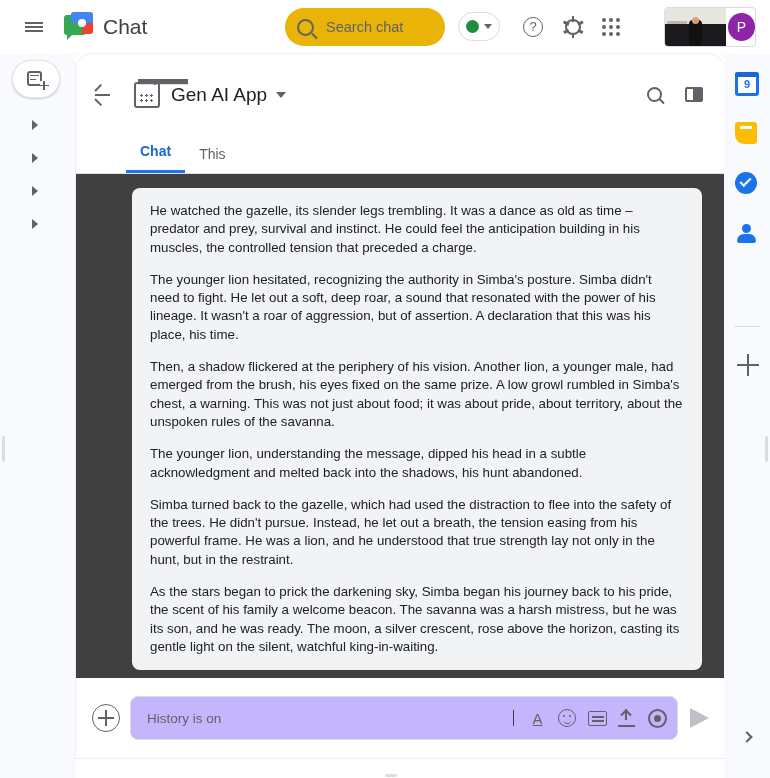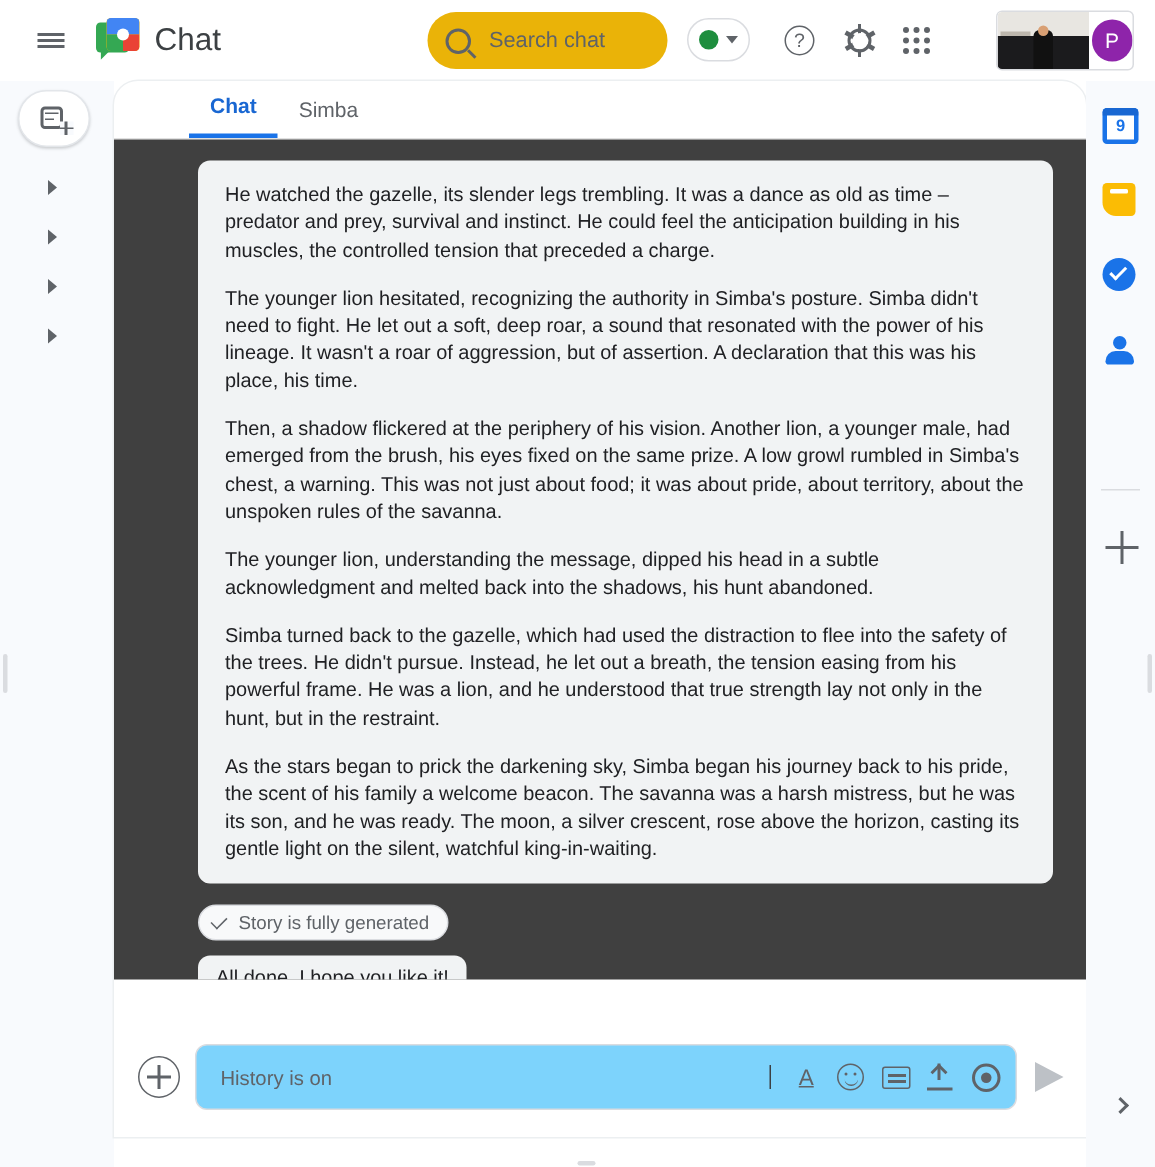--- a/index.html
+++ b/index.html
@@ -307,21 +307,21 @@
     display:flex;align-items:center;justify-content:center;
   }
   .plusbtn .ring { position:absolute;inset:2px;border:1.8px solid #5f6368;border-radius:50%;}
   .plusbtn .h{position:absolute;left:8px;top:15px;width:16px;height:1.8px;background:#5f6368;}
   .plusbtn .v{position:absolute;left:15px;top:8px;width:1.8px;height:16px;background:#5f6368;}
 
   .inputbar {
     margin-left: 8px; width: 548px; height: 44px;
     border: 1px solid #dadce0; border-radius: 8px;
     display: flex; align-items: center; padding: 0 10px 0 14px;
-    background: #7dd3fc;
+    background: #c4b5fd;
   }
   .inputbar input {
     flex: 1; border: none; outline: none; font-size: 13.5px; color: #3c4043;
     font-family: "Liberation Sans", sans-serif; background: transparent;
   }
   .inputbar input::placeholder { color: #5f6368; }
   .caretmark {
     width: 1px; height: 16px; background: #3c4043; margin: 0 6px;
   }
   .caretmark:before{content:"";position:absolute;}
@@ -453,24 +453,46 @@
       <div class="tri"></div>
     </div>
     <div class="rail-arrow" style="top:161px">
       <div class="tri"></div>
     </div>
     <div class="sb-left"></div>
   </div>
 
   <div class="mainpanel">
 
+    <div class="space-header">
+      <div class="back-arrow">
+        <div class="shaft"></div>
+      </div>
+      <div class="space-avatar">
+        <div class="tabs"></div>
+          <div class="tabs2"></div>
+        <div class="frame"></div>
+        <div class="dots"></div>
+      </div>
+      <div class="space-title">Gen AI App</div>
+      <div class="space-caret"></div>
+
+      <div class="hdr-right">
+        <div class="ib">
+          <div class="mini-mag"></div>
+        </div>
+        <div class="ib">
+          <div class="split-ic"></div>
+        </div>
+      </div>
+    </div>
 
     <div class="tabs">
       <div class="tab active">Chat</div>
-      <div class="tab">Simba</div>
+      <div class="tab">This</div>
     </div>
 
     <div class="thread">
       <div class="bubble">
         <p>He watched the gazelle, its slender legs trembling. It was a dance as old as time – predator and prey, survival and instinct. He could feel the anticipation building in his muscles, the controlled tension that preceded a charge.</p>
         <p>The younger lion hesitated, recognizing the authority in Simba's posture. Simba didn't need to fight. He let out a soft, deep roar, a sound that resonated with the power of his lineage. It wasn't a roar of aggression, but of assertion. A declaration that this was his place, his time.</p>
         <p>Then, a shadow flickered at the periphery of his vision. Another lion, a younger male, had emerged from the brush, his eyes fixed on the same prize. A low growl rumbled in Simba's chest, a warning. This was not just about food; it was about pride, about territory, about the unspoken rules of the savanna.</p>
         <p>The younger lion, understanding the message, dipped his head in a subtle acknowledgment and melted back into the shadows, his hunt abandoned.</p>
         <p>Simba turned back to the gazelle, which had used the distraction to flee into the safety of the trees. He didn't pursue. Instead, he let out a breath, the tension easing from his powerful frame. He was a lion, and he understood that true strength lay not only in the hunt, but in the restraint.</p>
         <p>As the stars began to prick the darkening sky, Simba began his journey back to his pride, the scent of his family a welcome beacon. The savanna was a harsh mistress, but he was its son, and he was ready. The moon, a silver crescent, rose above the horizon, casting its gentle light on the silent, watchful king-in-waiting.</p>

